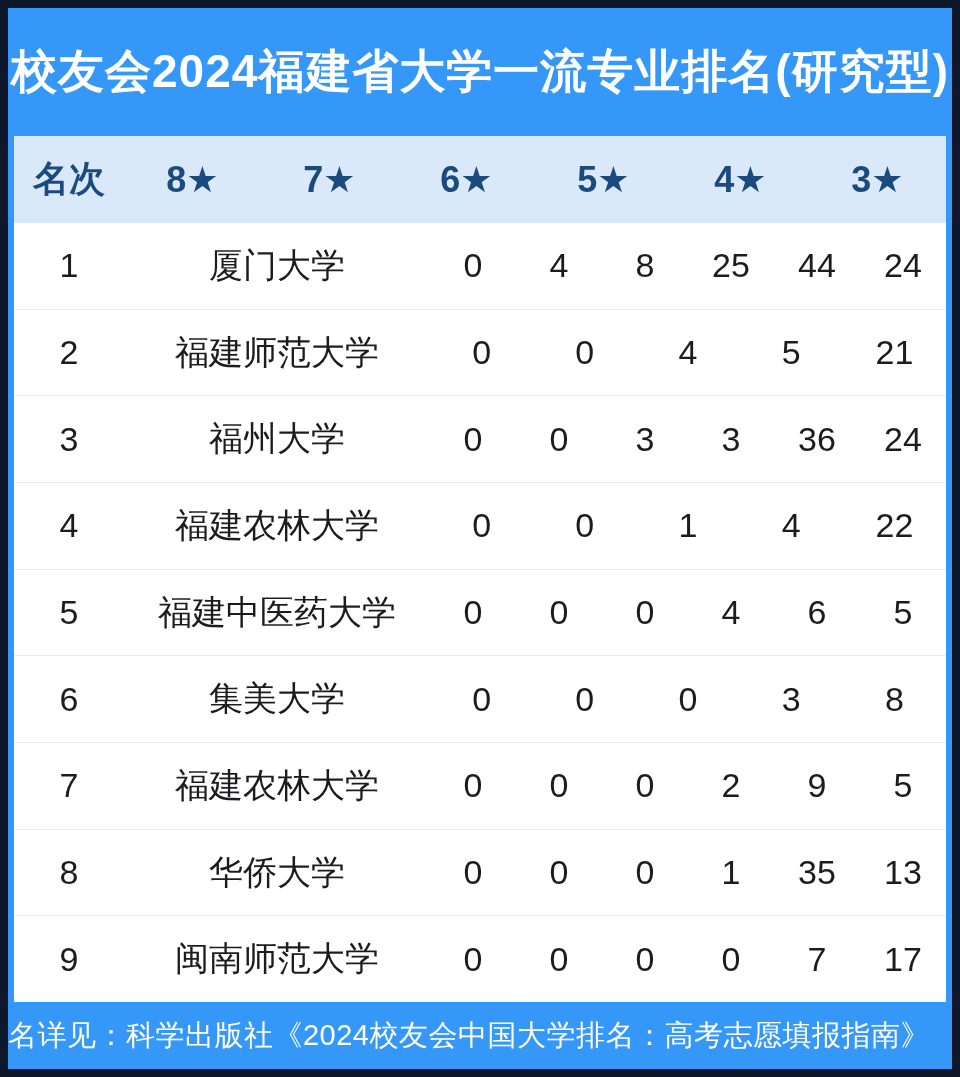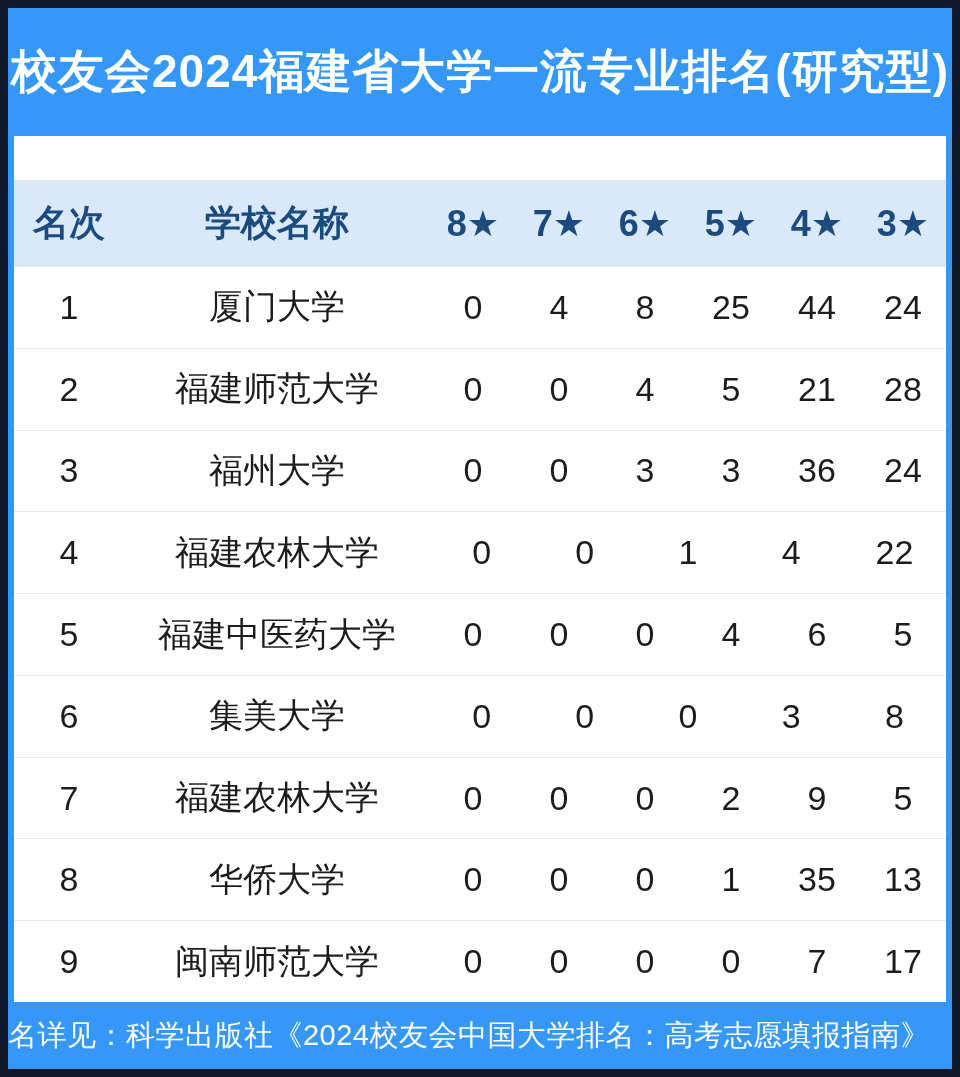--- a/index.html
+++ b/index.html
@@ -41,21 +41,20 @@
     display: flex;
     flex-direction: column;
   }
   .trow {
     display: flex;
     align-items: stretch;
   }
   .header-row {
     flex: 0 0 87px;
     background: #DAE9FA;
-    margin-top: 44px;
   }
   .header-row .cell {
     color: #1B4B7E;
     font-size: 36px;
     font-weight: bold;
   }
   .body-row {
     flex: 1 1 0;
     background: #ffffff;
   }
@@ -95,21 +94,20 @@
 
 <div class="page">
 
   <div class="title-banner">
     <h1>校友会2024福建省大学一流专业排名(研究型)</h1>
   </div>
 
   <div class="table-wrap">
     <div class="trow header-row" id="header-row">
         <div class="cell col-rank">名次</div>
-        <div class="cell col-name">学校名称</div>
         <div class="cell col-star">8★</div>
         <div class="cell col-star">7★</div>
         <div class="cell col-star">6★</div>
         <div class="cell col-star">5★</div>
         <div class="cell col-star">4★</div>
         <div class="cell col-star">3★</div>
       </div>
 
   <div class="trow body-row">
         <div class="cell col-rank">1</div>
@@ -122,21 +120,20 @@
         <div class="cell col-star">24</div>
       </div>
       <div class="trow body-row">
         <div class="cell col-rank">2</div>
         <div class="cell col-name">福建师范大学</div>
         <div class="cell col-star">0</div>
         <div class="cell col-star">0</div>
         <div class="cell col-star">4</div>
         <div class="cell col-star">5</div>
         <div class="cell col-star">21</div>
-        <div class="cell col-star">28</div>
       </div>
       <div class="trow body-row">
         <div class="cell col-rank">3</div>
         <div class="cell col-name">福州大学</div>
         <div class="cell col-star">0</div>
         <div class="cell col-star">0</div>
         <div class="cell col-star">3</div>
         <div class="cell col-star">3</div>
         <div class="cell col-star">36</div>
         <div class="cell col-star">24</div>

